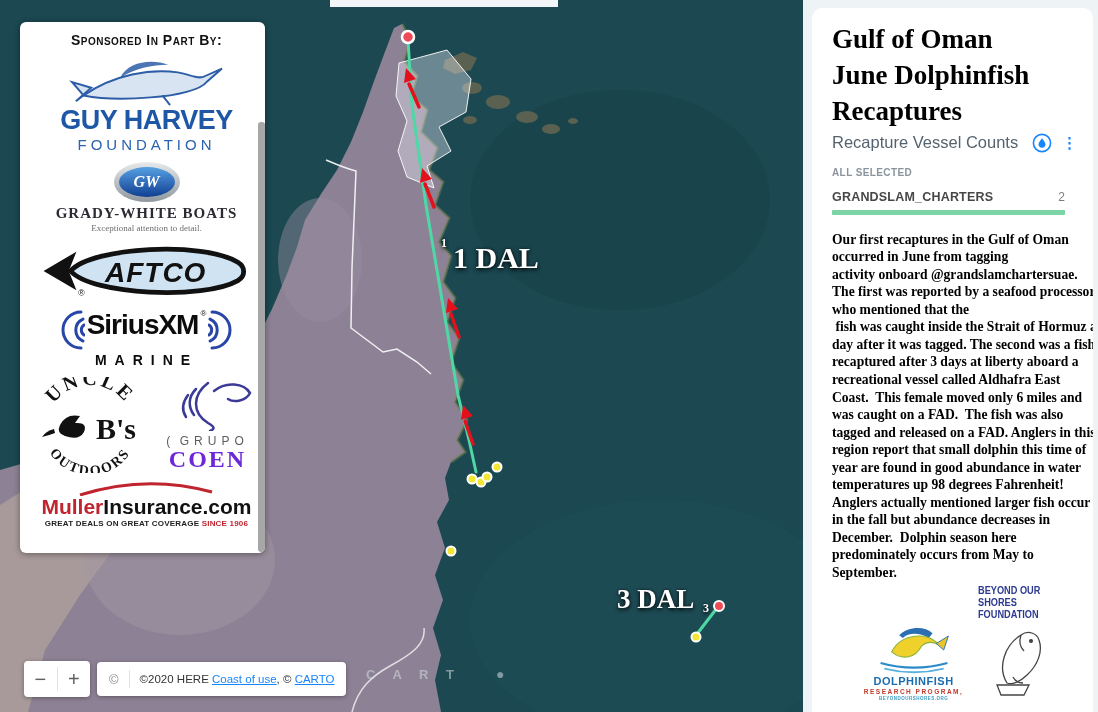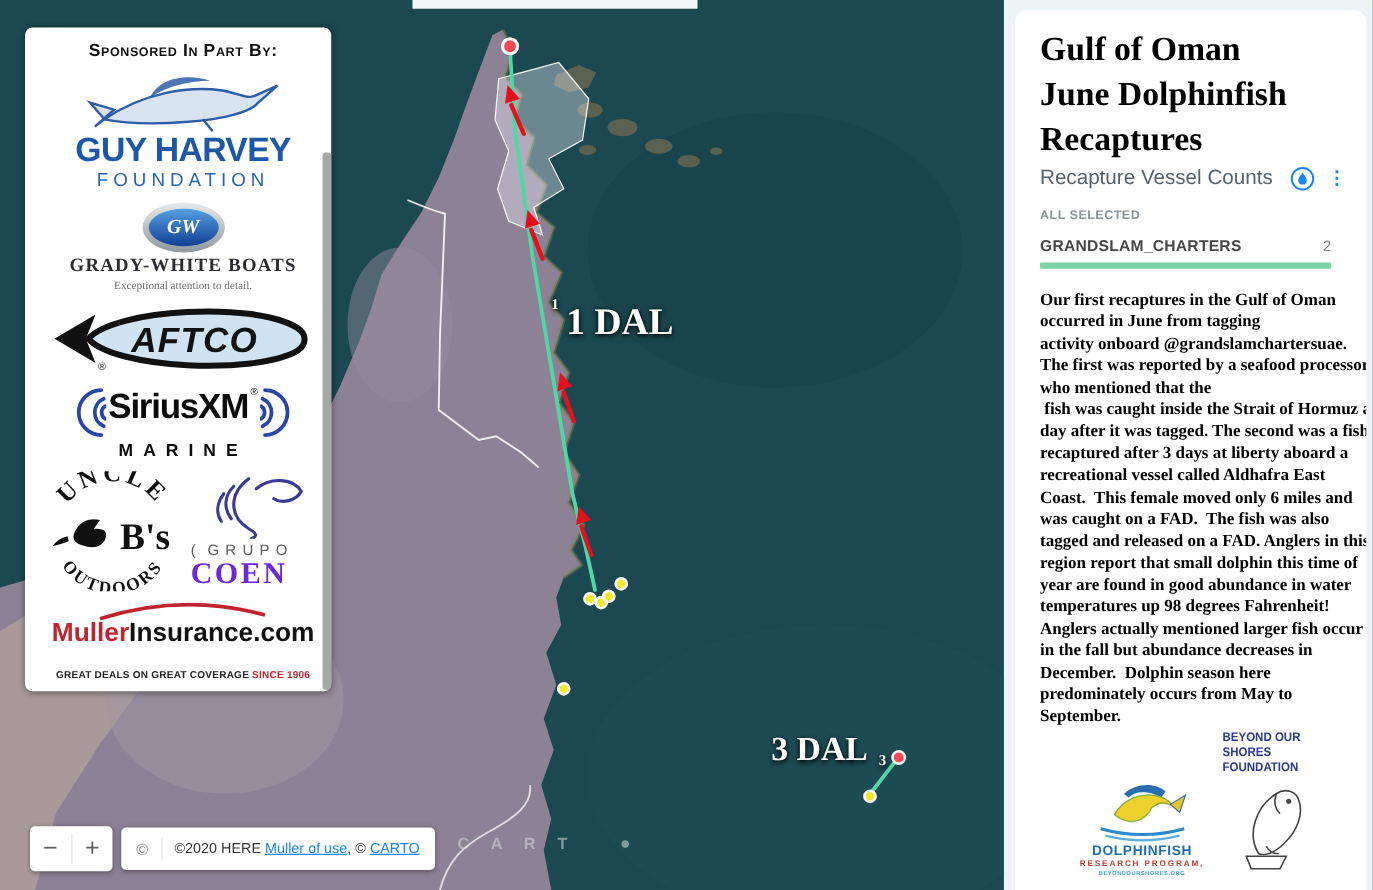--- a/index.html
+++ b/index.html
@@ -45,28 +45,28 @@
   .gw-oval .in{width:56px;height:30px;border-radius:50%;background:linear-gradient(#56a0e2,#113f93);
            display:flex;align-items:center;justify-content:center;color:#fff;font-weight:bold;
            font-style:italic;font-family:"Liberation Serif",serif;font-size:16px;}
   .gw-name{font-size:15px;letter-spacing:1px;color:#2b2b33;font-weight:bold;margin-top:3px;font-family:"Liberation Serif",serif;}
   .gw-tag{font-size:9px;color:#6e6e6e;font-family:"Liberation Serif",serif;margin-top:1px;}
   .sxm-row{display:flex;gap:2px;}
   .sxm-name{font-weight:bold;font-size:28px;color:#0c0c0c;letter-spacing:-1px;}
   .sxm-reg{font-size:8px;vertical-align:top;color:#0c0c0c;}
   .sxm-sub{font-weight:bold;font-size:14px;letter-spacing:8px;color:#0c0c0c;margin-top:1px;}
   .row2{display:flex;align-items:center;gap:4px;}
-  .gc-block{display:flex;flex-direction:column;width:110px;}
+  .gc-block{display:flex;flex-direction:column;align-items:center;width:110px;}
   .gc-top{font-size:12px;letter-spacing:5px;color:#5d5d5d;}
   .gc-name{font-family:"Liberation Serif",serif;font-weight:bold;font-size:24px;letter-spacing:2px;color:#6d28d9;line-height:.9;}
   .mul-wrap{position:relative;display:flex;flex-direction:column;align-items:center;}
   .mul-line{font-weight:bold;font-size:21px;line-height:1;text-align:center;}
   .mul-red{color:#c0242e;}
   .mul-blk{color:#111;}
-  .mul-tag{font-size:8px;font-weight:bold;color:#222;margin-top:18px;letter-spacing:.2px;}
+  .mul-tag{font-size:8px;font-weight:bold;color:#222;margin-top:2px;letter-spacing:.2px;}
   .mul-tag .red{color:#c0242e;}
 
   
   .panel{position:absolute;left:812px;top:8px;width:281px;height:704px;background:#fff;
          border-radius:10px 10px 0 0;box-sizing:border-box;padding:14px 16px 0 20px;overflow:hidden;}
   .ptitle{font-family:"Liberation Serif",serif;font-weight:bold;font-size:27px;line-height:1.33;
           color:#000;white-space:pre-line;}
   .whead{display:flex;align-items:flex-start;margin-top:3px;}
   .whead .wtxt{font-size:16.5px;color:#55636f;flex:1;}
   .wicons{display:flex;align-items:center;gap:10px;}
@@ -162,21 +162,21 @@
 
     <div class="zoombox">
       <div class="zbtn">−</div>
       <div class="zdiv"></div>
       <div class="zbtn">+</div>
     </div>
 
     <div class="attrib">
       <span class="csym">©</span>
       <span class="adiv"></span>
-      <span class="atext">©2020 HERE </span><a>Muller of use</a><span class="atext">, © </span><a>CARTO</a>
+      <span class="atext">©2020 HERE </span><a>Coast of use</a><span class="atext">, © </span><a>CARTO</a>
     </div>
 
     <div class="sponsor">
       <div class="sponsor-inner">
         <div class="sp-head">Sponsored In Part By:</div>
 
         <div class="logo">
           <svg width="160" height="50" viewBox="0 0 160 52">
             <path d="M14,40 L2,26 L22,32 L6,46 Z" fill="#d9e4f2" stroke="#2c5da6" stroke-width="2"></path>
             <path d="M52,22 C60,4 86,2 102,8 C86,8 66,12 52,22 Z" fill="#2c5da6" opacity="0.85"></path>

